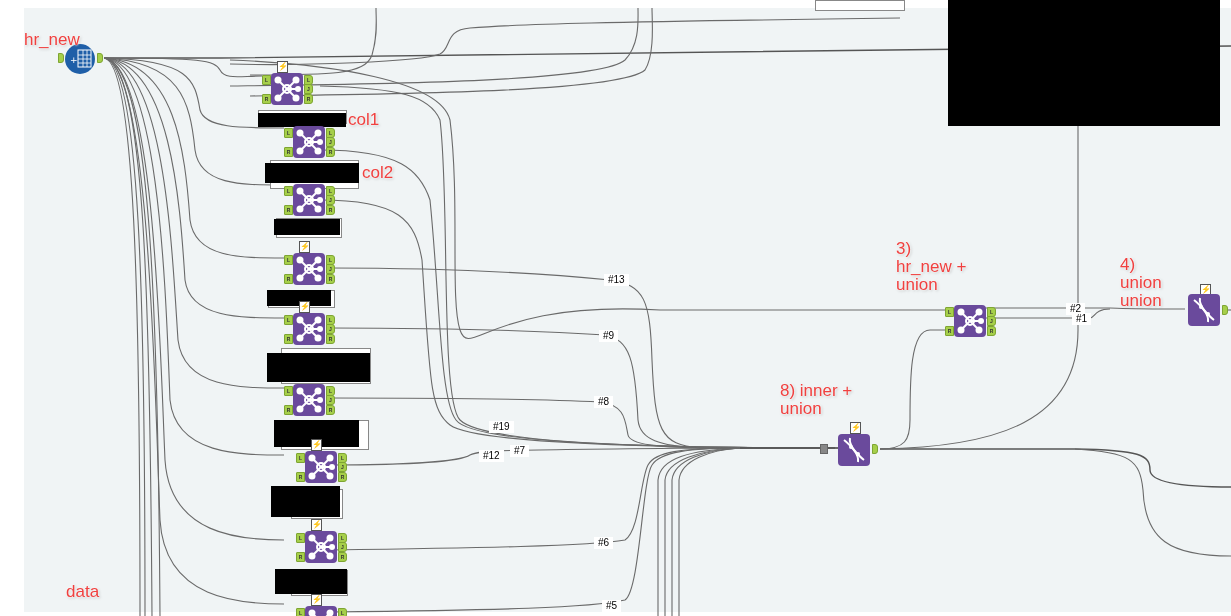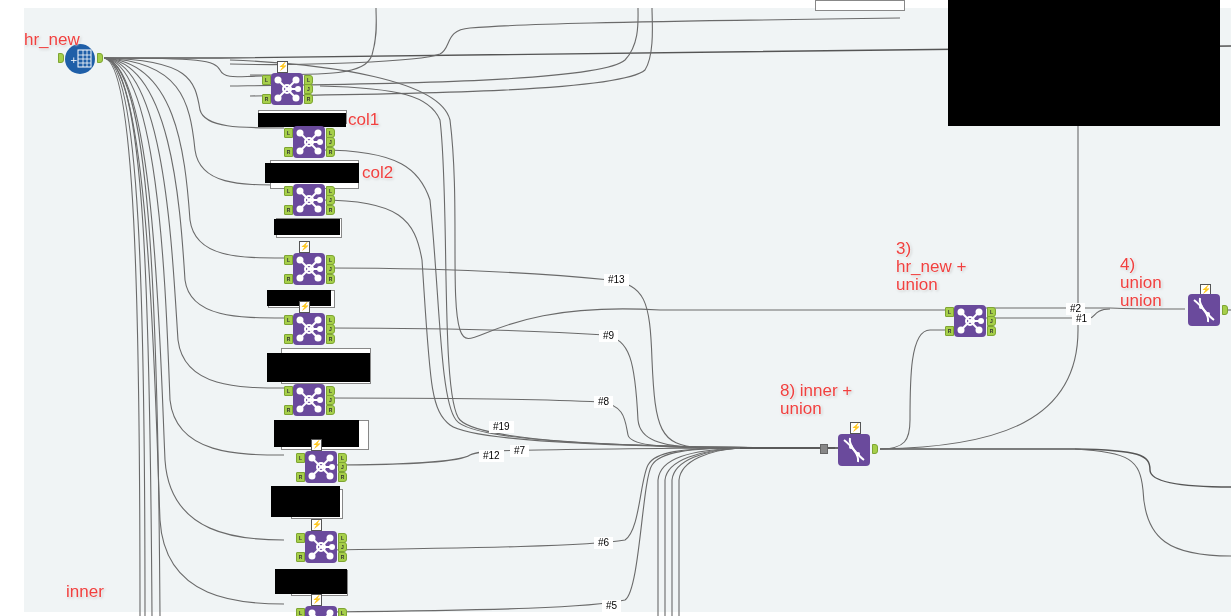--- a/index.html
+++ b/index.html
@@ -125,21 +125,21 @@
 
 <div class="ann-box" style="left:291px;top:489px;width:50px;height:28px;"></div>
 <div class="redact" style="left:271px;top:486px;width:69px;height:31px;"></div>
 
 <div class="ann-box" style="left:291px;top:570px;width:55px;height:24px;"></div>
 <div class="redact" style="left:275px;top:569px;width:72px;height:25px;"></div>
 
 <div class="ann-box" style="left:815px;top:0px;width:88px;height:9px;"></div>
 <div class="redact" style="left:948px;top:0px;width:272px;height:126px;"></div>
 
-<div class="label" style="left:66px;top:583px;">inner</div>
+<div class="label" style="left:66px;top:583px;">data</div>
 
 <div id="joins">
     <div class="node" style="left: 262px; top: 63px;">
       <div class="bolt" style="left:15px;top:-2px;">⚡</div>
       <div class="anchor in" style="left:0;top:12px;">L</div>
       <div class="anchor in" style="left:0;top:31px;">R</div>
       <div class="tool" style="left:9px;top:10px;">
         <svg width="32" height="32" viewBox="0 0 32 32">
           <line x1="16" y1="16" x2="7" y2="7" stroke="#fff" stroke-width="2"></line>
           <line x1="16" y1="16" x2="7" y2="25" stroke="#fff" stroke-width="2"></line>

